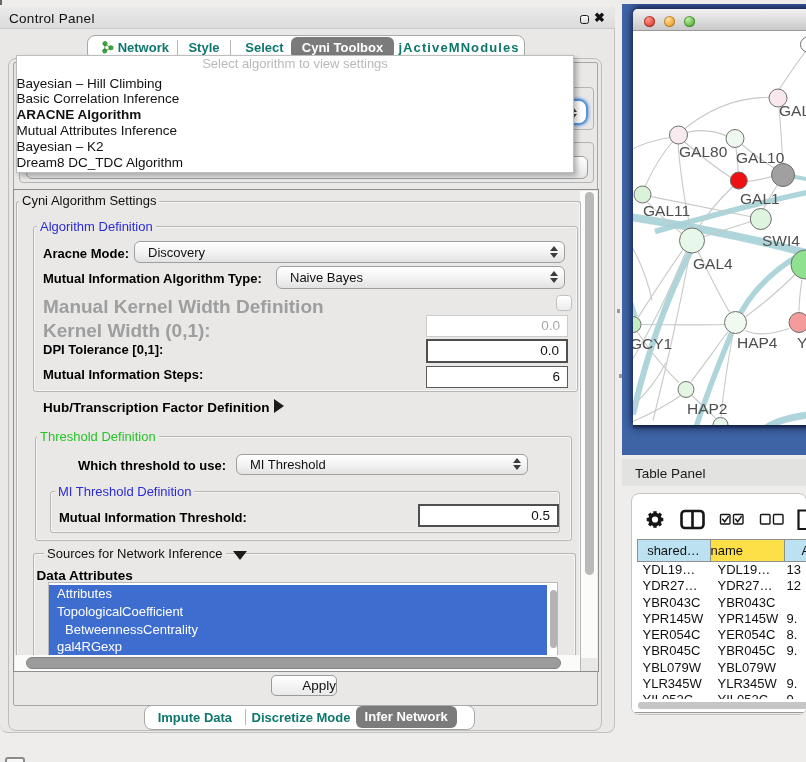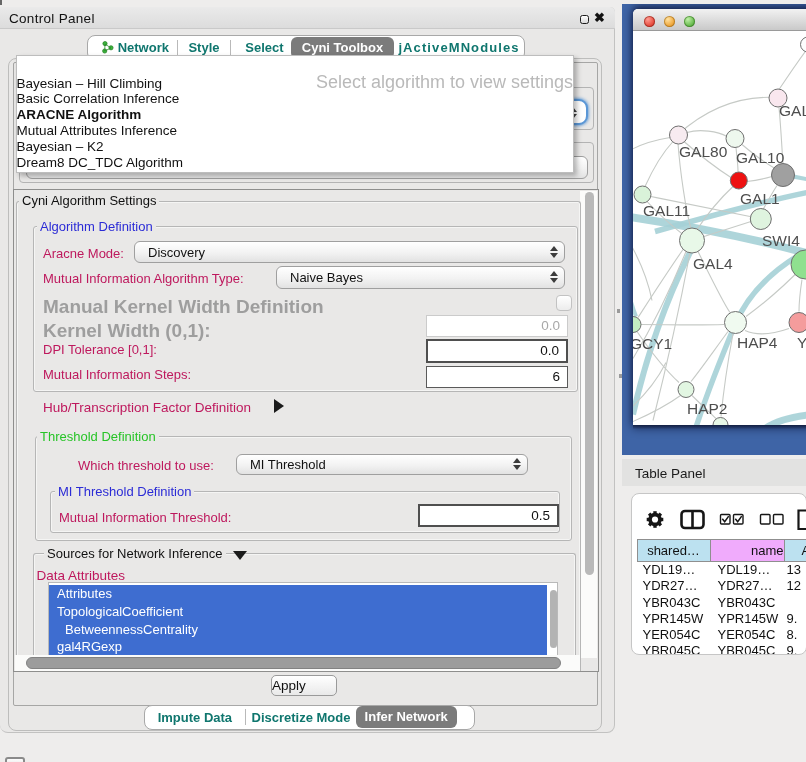--- a/index.html
+++ b/index.html
@@ -1,16 +1,16 @@
 <!DOCTYPE html>
 <html><head><meta charset="utf-8"><style>
 *{margin:0;padding:0;box-sizing:border-box}
 html,body{width:806px;height:762px;overflow:hidden;background:#eeedec;font-family:"Liberation Sans",sans-serif;}
 .abs{position:absolute}
-.lbl{position:absolute;font-size:13px;font-weight:normal;color:#be185d;white-space:nowrap}
+.lbl{position:absolute;font-size:13px;font-weight:bold;color:#000000;white-space:nowrap}
 .glbl{position:absolute;font-size:19px;font-weight:bold;color:#9e9e9e;white-space:nowrap}
 .gtitle{position:absolute;font-size:13px;color:#111;background:#e9e8e7;padding:0 3px;white-space:nowrap;line-height:14px}
 .grp{position:absolute;border:1px solid #b6b6b6;border-radius:3px;box-shadow:inset 0 0 0 1px rgba(255,255,255,0.55)}
 .combo{position:absolute;background:linear-gradient(#ffffff,#f2f2f2 55%,#e2e2e2);border:1px solid #9f9f9f;border-radius:6px;font-size:13px;color:#111;}
 .combo .tx{position:absolute;left:13px;top:3px;white-space:nowrap}
 .arrows{position:absolute;right:7px;top:50%;width:7px;height:12px;margin-top:-6px}
 .arrows:before{content:"";position:absolute;left:0px;top:0px;border-left:4px solid transparent;border-right:4px solid transparent;border-bottom:5px solid #3c3c3c}
 .arrows:after{content:"";position:absolute;left:0px;bottom:0px;border-left:4px solid transparent;border-right:4px solid transparent;border-top:5px solid #3c3c3c}
 .fld{position:absolute;background:#fff;font-size:13.5px;text-align:right;white-space:nowrap}
 .tabbar{position:absolute;background:#fff;border:1px solid #a8a8a8;border-radius:8px;display:flex;align-items:center}
@@ -109,33 +109,33 @@
   <div style="background:#3e6dd0;height:17.8px;line-height:17.8px;padding-left:8px">Attributes</div>
   <div style="background:#3e6dd0;height:17.8px;line-height:17.8px;padding-left:8px">TopologicalCoefficient</div>
   <div style="background:#3e6dd0;height:17.8px;line-height:17.8px;padding-left:16px">BetweennessCentrality</div>
   <div style="background:#3e6dd0;height:17.8px;line-height:17.8px;padding-left:8px">gal4RGexp</div>
 </div>
 <div class="abs" style="left:549.5px;top:590px;width:7.5px;height:58px;background:#b3b3b3;border-radius:4px"></div>
 
 <div class="abs" style="left:14.5px;top:655px;width:565px;height:16px;background:#fbfbfa"></div>
 <div class="abs" style="left:26px;top:656.5px;width:535px;height:12px;background:#9c9c9c;border:1px solid #828282;border-radius:6px"></div>
 
-<div class="abs" style="left:271px;top:674.5px;width:66px;height:21.5px;border:1px solid #9a9a9a;border-radius:5px;background:linear-gradient(#ffffff,#e9e9e9);font-size:13.5px;color:#111;text-align:left;line-height:20px">Apply</div>
+<div class="abs" style="left:271px;top:674.5px;width:66px;height:21.5px;border:1px solid #9a9a9a;border-radius:5px;background:linear-gradient(#ffffff,#e9e9e9);font-size:13.5px;color:#111;text-align:right;line-height:20px">Apply</div>
 
 <div class="tabbar" style="left:143.5px;top:704.5px;width:331px;height:25px">
   <div class="tab" style="width:103px">Impute Data</div>
   <div class="tsep"></div>
   <div class="tab" style="width:112px">Discretize Mode</div>
   <div class="tab tabsel" style="width:103px;margin-right:17px">Infer Network</div>
 </div>
 
 <div class="abs" style="left:4.5px;top:757px;width:20px;height:12px;border:2px solid #8a8a8a;border-radius:3px;background:linear-gradient(#fdfdfd,#e0e0e0)"></div>
 
 <div class="abs" style="left:16px;top:55px;width:558px;height:117.5px;background:#fff;border:1px solid #bdbdbd;box-shadow:3px 3px 5px rgba(0,0,0,0.28)">
-  <div style="font-size:18px;color:#b9b9b9;text-align:right;margin-top:16px">Select algorithm to view settings</div>
+  <div style="font-size:13px;color:#b9b9b9;text-align:center;margin-top:0">Select algorithm to view settings</div>
   <div style="position:absolute;left:-0.5px;top:19.5px">
     <div class="pitem">Bayesian – Hill Climbing</div>
     <div class="pitem">Basic Correlation Inference</div>
     <div class="pitem" style="font-weight:bold">ARACNE Algorithm</div>
     <div class="pitem">Mutual Attributes Inference</div>
     <div class="pitem">Bayesian – K2</div>
     <div class="pitem">Dream8 DC_TDC Algorithm</div>
   </div>
 </div>
 
@@ -219,21 +219,21 @@
     <text x="693" y="268">GAL4</text>
     <text x="630" y="348">GCY1</text>
     <text x="737" y="347">HAP4</text>
     <text x="797" y="347">YJ</text>
     <text x="687" y="413">HAP2</text>
   </g>
 </svg>
 
 <div class="abs" style="left:622px;top:458.5px;width:184px;height:27.5px;background:#e2e2e1"></div>
 <div class="abs" style="left:635px;top:466px;font-size:13.5px;color:#1b1b1b">Table Panel</div>
-<div class="abs" style="left:630.5px;top:493px;width:176px;height:162px;background:#fff;border:1px solid #c6c6c6;border-radius:8px;overflow:hidden">
+<div class="abs" style="left:630.5px;top:493px;width:176px;height:222px;background:#fff;border:1px solid #c6c6c6;border-radius:8px;overflow:hidden">
   <svg width="176" height="42" style="position:absolute;left:0px;top:0px">
     <g fill="#161616">
       <circle cx="23" cy="25.5" r="6.8"></circle>
       <g stroke="#161616" stroke-width="3.4">
         <line x1="23" y1="17.2" x2="23" y2="33.8"></line>
         <line x1="14.7" y1="25.5" x2="31.3" y2="25.5"></line>
         <line x1="17.1" y1="19.6" x2="28.9" y2="31.4"></line>
         <line x1="17.1" y1="31.4" x2="28.9" y2="19.6"></line>
       </g>
       <circle cx="23" cy="25.5" r="3.1" fill="#fff"></circle>
@@ -245,21 +245,21 @@
       <rect x="101.5" y="20.5" width="9.5" height="9.5" rx="1" stroke-width="1.4"></rect>
       <rect x="128.5" y="20.5" width="9.5" height="9.5" rx="1" stroke-width="1.4"></rect>
       <rect x="141.5" y="20.5" width="9.5" height="9.5" rx="1" stroke-width="1.4"></rect>
       <path d="M90.3 24.7 l2.4 3 4-5.6" stroke-width="1.5"></path>
       <path d="M103.3 24.7 l2.4 3 4-5.6" stroke-width="1.5"></path>
       <path d="M166.5 16.5 h9 l5 5 v13.5 h-14 z" stroke-width="2.2"></path>
     </g>
   </svg>
   <div style="position:absolute;left:5px;top:45px;display:flex;height:23px;font-size:13px;color:#111">
     <div style="width:74px;background:#bce1f0;border:1px solid #8f8f8f;text-align:center;line-height:21px">shared…</div>
-    <div style="width:74px;background:#f0abfc;border:1px solid #8f8f8f;border-left:none;text-align:right;line-height:21px">name</div>
+    <div style="width:74px;background:#fde047;border:1px solid #8f8f8f;border-left:none;text-align:left;line-height:21px">name</div>
     <div style="width:40px;background:#bce1f0;border:1px solid #8f8f8f;border-left:none;line-height:21px;overflow:hidden;padding-left:17px">AV…</div>
   </div>
   <div style="position:absolute;left:5px;top:68px;font-size:13px;color:#111;line-height:16.3px">
     <div><span style="display:inline-block;width:76px;padding-left:6px">YDL19…</span><span style="display:inline-block;width:74px;padding-left:5px">YDL19…</span><span>13</span></div>
     <div><span style="display:inline-block;width:76px;padding-left:6px">YDR27…</span><span style="display:inline-block;width:74px;padding-left:5px">YDR27…</span><span>12</span></div>
     <div><span style="display:inline-block;width:76px;padding-left:6px">YBR043C</span><span style="display:inline-block;width:74px;padding-left:5px">YBR043C</span></div>
     <div><span style="display:inline-block;width:76px;padding-left:6px">YPR145W</span><span style="display:inline-block;width:74px;padding-left:5px">YPR145W</span><span>9.</span></div>
     <div><span style="display:inline-block;width:76px;padding-left:6px">YER054C</span><span style="display:inline-block;width:74px;padding-left:5px">YER054C</span><span>8.</span></div>
     <div><span style="display:inline-block;width:76px;padding-left:6px">YBR045C</span><span style="display:inline-block;width:74px;padding-left:5px">YBR045C</span><span>9.</span></div>
     <div><span style="display:inline-block;width:76px;padding-left:6px">YBL079W</span><span style="display:inline-block;width:74px;padding-left:5px">YBL079W</span></div>

